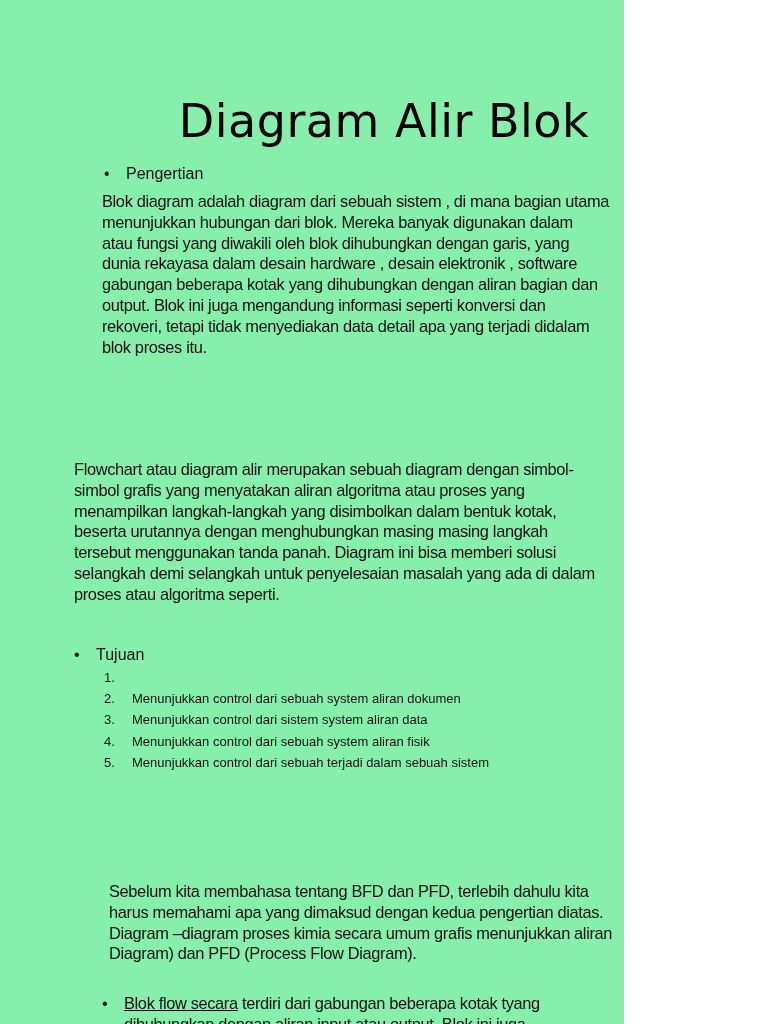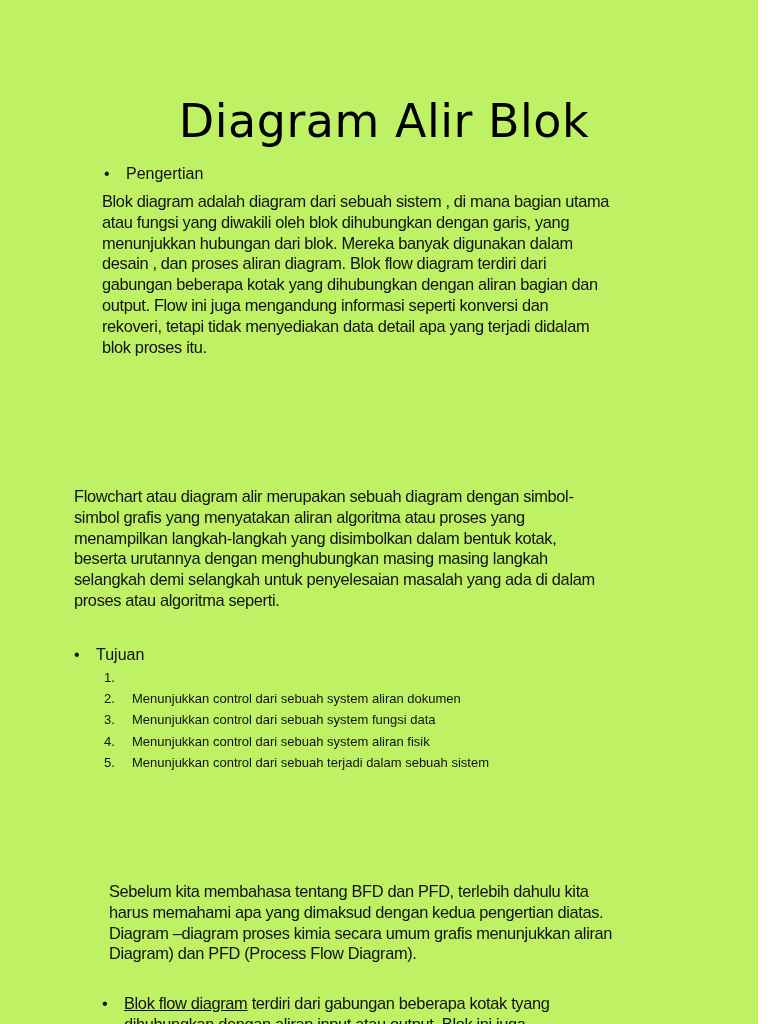--- a/index.html
+++ b/index.html
@@ -11,23 +11,22 @@
       width: 768px;
       height: 1024px;
       overflow: hidden;
       position: relative;
       color: #111111;
       font-family: "Liberation Sans", sans-serif;
     }
     .page {
       position: absolute;
       left: 0; top: 0;
-      width: 732px; height: 1024px;
-      background: #bef264;
-      padding-left: 26px;
+      width: 624px; height: 1024px;
+      background: #86efac;
     }
     .title {
       position: absolute;
       left: 0;
       top: 90px;
       width: 768px;
       text-align: center;
       font-family: "DejaVu Sans", sans-serif;
       font-size: 46px;
       line-height: 62px;
@@ -83,72 +82,73 @@
 
   <div class="title">Diagram Alir Blok</div>
 
   <div class="bullet-heading" style="left:104px; top:163px;">
     <span class="dot">•</span>
     <span>Pengertian</span>
   </div>
 
   <div class="para" style="left:102px; top:191px;">
     <span class="line">Blok diagram adalah diagram dari sebuah sistem , di mana bagian utama</span>
+    <span class="line">menunjukkan hubungan dari blok. Mereka banyak digunakan dalam</span>
     <span class="line">atau fungsi yang diwakili oleh blok dihubungkan dengan garis, yang</span>
-    <span class="line">menunjukkan hubungan dari blok. Mereka banyak digunakan dalam</span>
-    <span class="line">desain , dan proses aliran diagram. Blok flow diagram terdiri dari</span>
+    <span class="line">dunia rekayasa dalam desain hardware , desain elektronik , software</span>
     <span class="line">gabungan beberapa kotak yang dihubungkan dengan aliran bagian dan</span>
-    <span class="line">output. Flow ini juga mengandung informasi seperti konversi dan</span>
+    <span class="line">output. Blok ini juga mengandung informasi seperti konversi dan</span>
     <span class="line">rekoveri, tetapi tidak menyediakan data detail apa yang terjadi didalam</span>
     <span class="line">blok proses itu.</span>
   </div>
 
-  <div class="para" style="left:74px; top:486px;">
+  <div class="para" style="left:74px; top:459px;">
     <span class="line">Flowchart atau diagram alir merupakan sebuah diagram dengan simbol-</span>
     <span class="line">simbol grafis yang menyatakan aliran algoritma atau proses yang</span>
     <span class="line">menampilkan langkah-langkah yang disimbolkan dalam bentuk kotak,</span>
     <span class="line">beserta urutannya dengan menghubungkan masing masing langkah</span>
+    <span class="line">tersebut menggunakan tanda panah. Diagram ini bisa memberi solusi</span>
     <span class="line">selangkah demi selangkah untuk penyelesaian masalah yang ada di dalam</span>
     <span class="line">proses atau algoritma seperti.</span>
   </div>
 
   <div class="bullet-heading" style="left:74px; top:644px;">
     <span class="dot">•</span>
     <span>Tujuan</span>
   </div>
 
   <ol class="numlist">
     <li>
       <span class="num">1.</span>
     </li>
     <li>
       <span class="num">2.</span>
       <span>Menunjukkan control dari sebuah system aliran dokumen</span>
     </li>
     <li>
       <span class="num">3.</span>
-      <span>Menunjukkan control dari sebuah system fungsi data</span>
+      <span>Menunjukkan control dari sistem system aliran data</span>
     </li>
     <li>
       <span class="num">4.</span>
       <span>Menunjukkan control dari sebuah system aliran fisik</span>
     </li>
     <li>
       <span class="num">5.</span>
       <span>Menunjukkan control dari sebuah terjadi dalam sebuah sistem</span>
     </li>
   </ol>
 
   <div class="para" style="left:109px; top:881px;">
     <span class="line">Sebelum kita membahasa tentang BFD dan PFD, terlebih dahulu kita</span>
     <span class="line">harus memahami apa yang dimaksud dengan kedua pengertian diatas.</span>
     <span class="line">Diagram –diagram proses kimia secara umum grafis menunjukkan aliran</span>
     <span class="line">Diagram) dan PFD (Process Flow Diagram).</span>
   </div>
 
   <div class="para" style="left:102px; top:993px;">
     <span class="line">
-      <span style="display:inline-block; width:22px;">•</span><span class="underline">Blok flow diagram</span><span style="white-space:pre;"> terdiri dari gabungan beberapa kotak tyang</span>
+      <span style="display:inline-block; width:22px;">•</span><span class="underline">Blok flow secara</span><span style="white-space:pre;"> terdiri dari gabungan beberapa kotak tyang</span>
     </span>
     <span class="line" style="padding-left:22px;">dihubungkan dengan aliran input atau output. Blok ini juga</span>
   </div>
 
 </div>
 
 </body></html>

